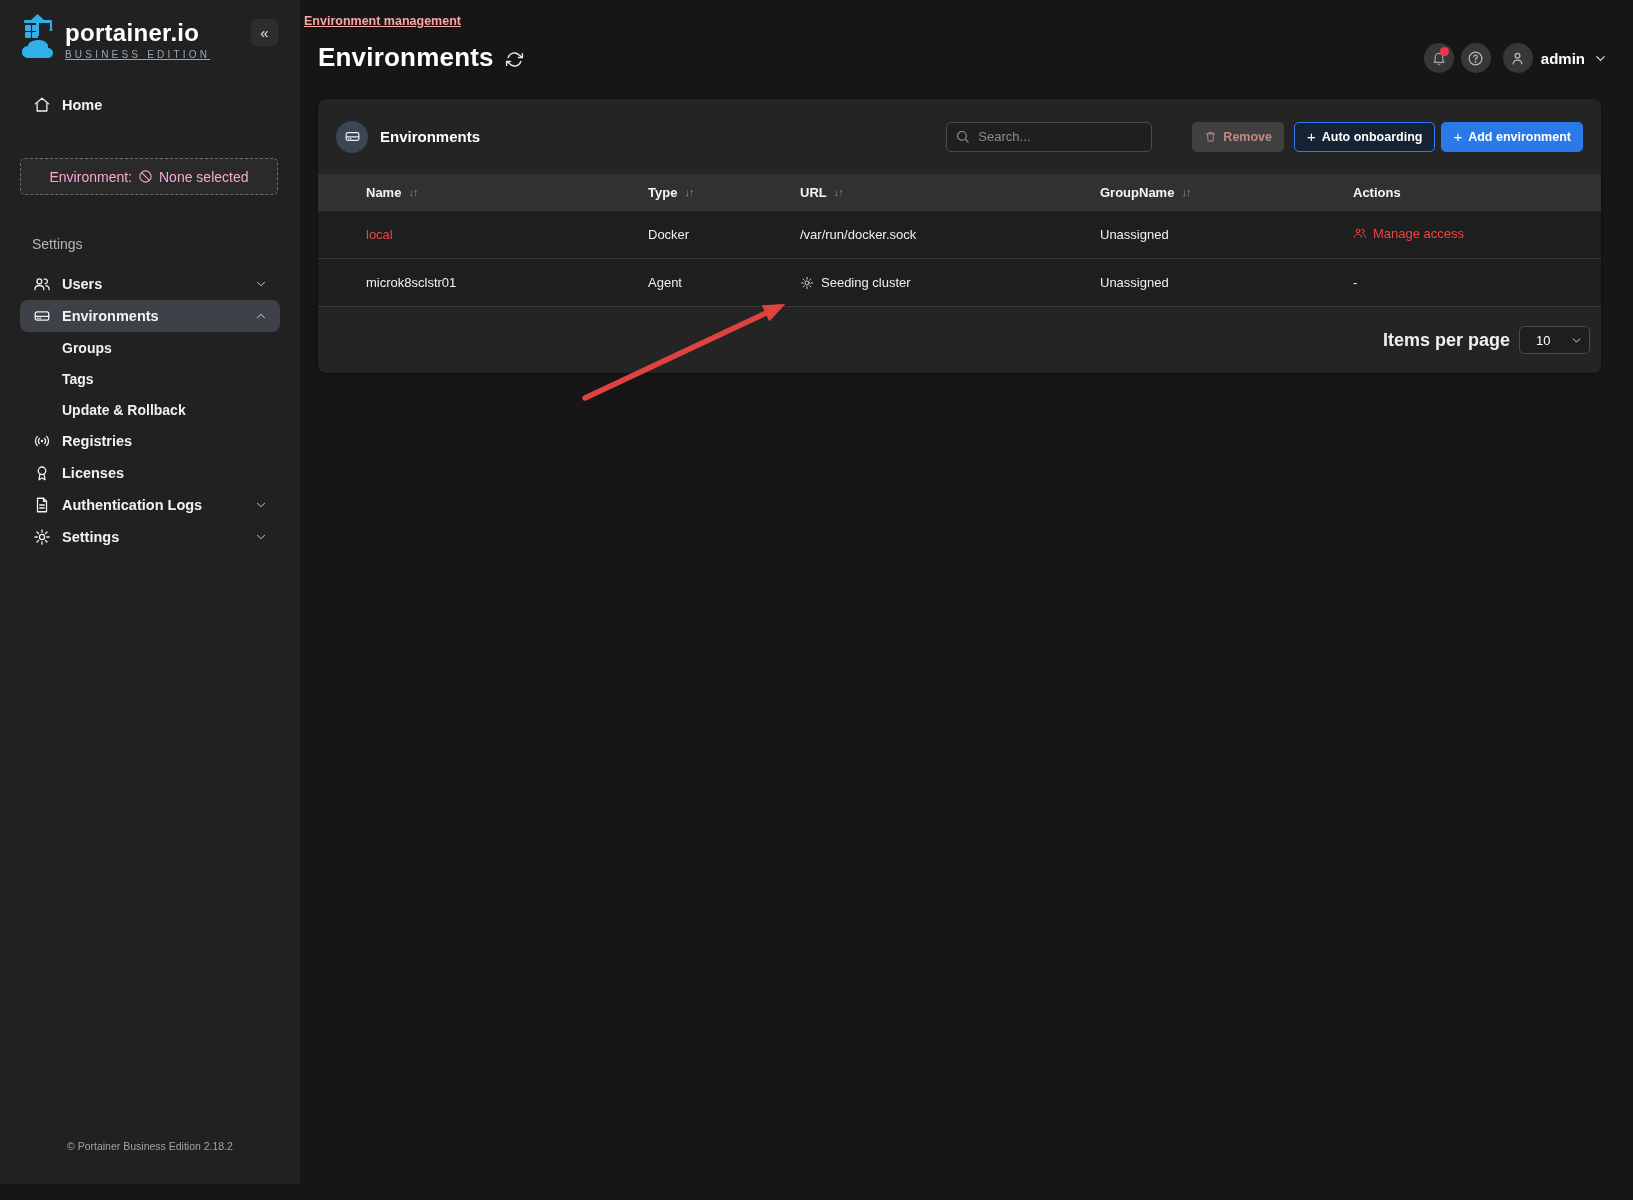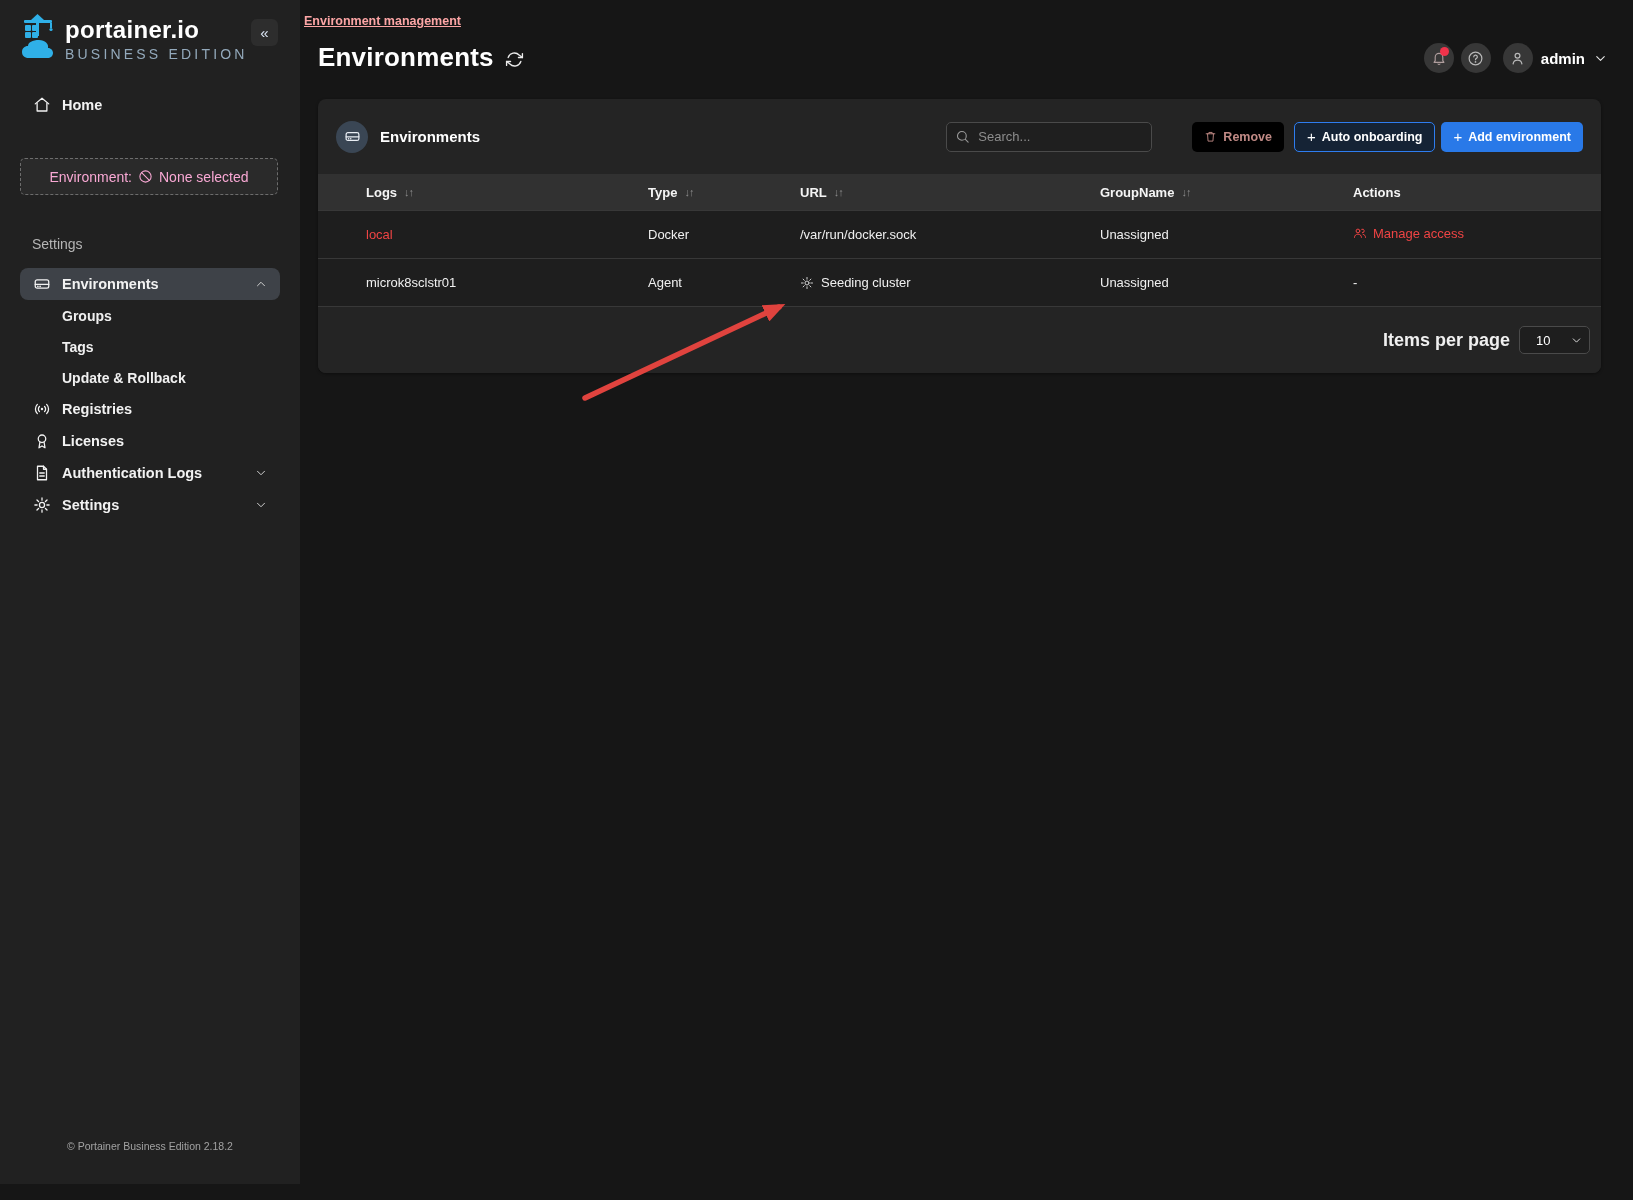--- a/index.html
+++ b/index.html
@@ -16,21 +16,21 @@
     position:absolute; left:0; top:0; width:300px; height:1184px;
     background:#212121;
   }
   .collapse-btn {
     position:absolute; top:19px; right:22px; width:27px; height:27px;
     background:#2d2d2d; border:none; border-radius:6px; color:#dbe6f5;
     font-size:15px; line-height:25px; cursor:pointer;
   }
   .brand { position:absolute; top:14px; left:20px; display:flex; gap:7px; align-items:center; }
   .brand-text .brand-name { font-size:24px; font-weight:bold; color:#fff; letter-spacing:.3px; }
-  .brand-text .brand-edition { font-size:14px; letter-spacing:3.2px; color:#93a9bb; margin-top:2px; }
+  .brand-text .brand-edition { font-size:10px; letter-spacing:3.2px; color:#93a9bb; margin-top:2px;text-decoration:underline; }
   .side-home {
     position:absolute; top:89px; left:20px; width:260px; height:32px;
     display:flex; align-items:center; gap:11px; padding-left:13px;
     color:#f2f2f2; font-size:14.5px; font-weight:600; border-radius:8px; cursor:pointer;
   }
   .env-selector {
     position:absolute; top:158px; left:20px; width:258px; height:37px;
     background:#2a2a2a; border:1px dashed #6d6d6d; border-radius:5px;
     display:flex; align-items:center; justify-content:center; gap:6px;
     color:#f9a8d4; font-size:14px; cursor:pointer;
@@ -88,21 +88,21 @@
   .search-wrap .search-icon { position:absolute; left:9px; top:7px; color:#9a9a9a; }
   .search-input {
     width:206px; height:30px; background:#1f1f1f; border:1px solid #4a4a4a; border-radius:5px;
     color:#e8e8e8; font-size:13px; padding:0 8px 0 31px; outline:none;
     font-family:"Liberation Sans", sans-serif;
   }
   .search-input::placeholder { color:#8d8d8d; }
   .btn { height:30px; border-radius:5px; border:none; font-size:12.5px; font-weight:bold;
          display:flex; align-items:center; gap:6px; padding:0 12px; cursor:pointer;
          font-family:"Liberation Sans", sans-serif; }
-  .btn-remove { background:#000000; color:#c08a85; margin-right:10px; }
+  .btn-remove { background:#404040; color:#c08a85; margin-right:10px; }
   .btn-outline { background:#152335; color:#fff; border:1px solid #2e7df0; margin-right:6px; }
   .btn-primary { background:#2979e8; color:#fff; }
   .btn .plus { font-size:15px; font-weight:normal; }
 
   
   .tbl-row { display:grid; grid-template-columns:48px 282px 152px 300px 253px 248px; align-items:center; }
   .tbl-head { height:36px; background:#313131; font-size:13px; font-weight:bold; color:#f5f5f5; }
   .tbl-head .hcell { display:flex; align-items:center; gap:7px; cursor:pointer; }
   .sort { font-size:11px; color:#8b8b8b; letter-spacing:-1px; }
   .trow { height:48px; background:#1e1e1e; border-top:1px solid #383838; font-size:13px; color:#f0f0f0; }
@@ -172,20 +172,36 @@
           <circle cx="12" cy="12" r="9"></circle>
           <path d="M5.8 5.8l12.4 12.4"></path>
         </svg>
     </span>
     <span>None selected</span>
   </button>
 
   <div class="section-label">Settings</div>
 
   <nav class="nav">
+    <div class="nav-item">
+      <span>
+        <svg class="ic" width="18" height="18" viewBox="0 0 24 24">
+            <circle cx="8.5" cy="8.5" r="3.2"></circle>
+            <path d="M2.5 19.5c0-3.4 2.7-5.5 6-5.5s6 2.1 6 5.5"></path>
+            <path d="M15 5.6a3.1 3.1 0 1 1 1.2 6"></path>
+            <path d="M17.3 14.3c2.6.5 4.2 2.4 4.2 5.2"></path>
+          </svg>
+      </span>
+      <span>Users</span>
+      <span class="chev">
+        <svg class="ic" width="14" height="14" viewBox="0 0 24 24">
+            <path d="M6 9l6 6 6-6"></path>
+          </svg>
+      </span>
+    </div>
 
     <div class="nav-item active">
       <span>
         <svg class="ic" width="18" height="18" viewBox="0 0 24 24">
             <rect x="3" y="6.5" width="18" height="11" rx="2.5"></rect>
             <path d="M3 12.5h18"></path>
             <path d="M6.5 15.2h.01M9.5 15.2h.01" stroke-width="2.2"></path>
           </svg>
       </span>
       <span>Environments</span>
@@ -344,21 +360,21 @@
         <button class="btn btn-primary">
           <span class="plus">+</span>
           <span>Add environment</span>
         </button>
       </div>
     </div>
 
     <div class="tbl-row tbl-head">
       <div><span class="cb"></span></div>
       <div class="hcell">
-        <span>Logs</span>
+        <span>Name</span>
         <span class="sort">↓↑</span>
       </div>
       <div class="hcell">
         <span>Type</span>
         <span class="sort">↓↑</span>
       </div>
       <div class="hcell">
         <span>URL</span>
         <span class="sort">↓↑</span>
       </div>

